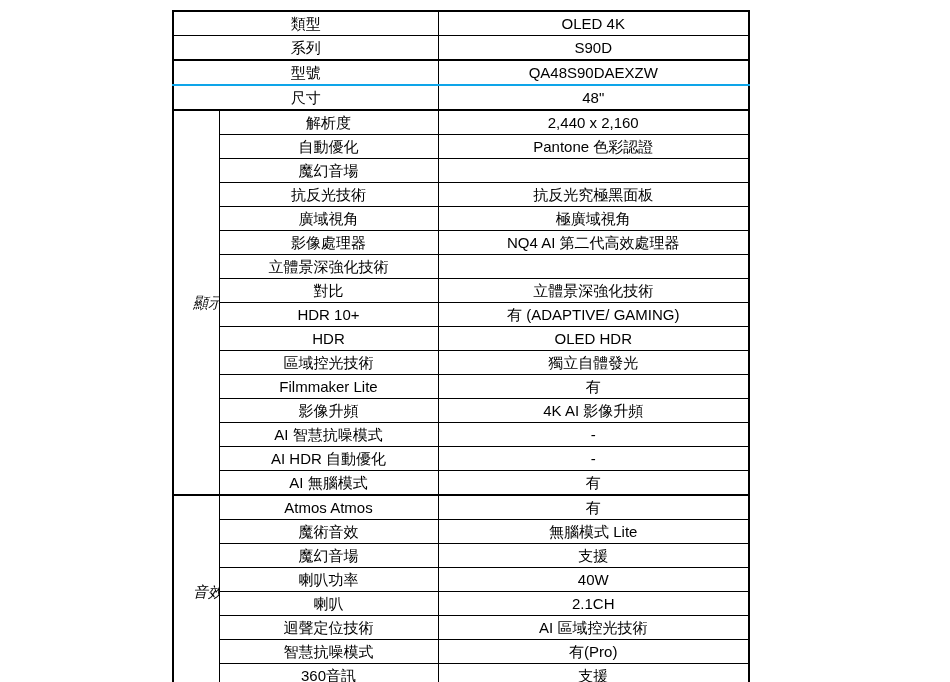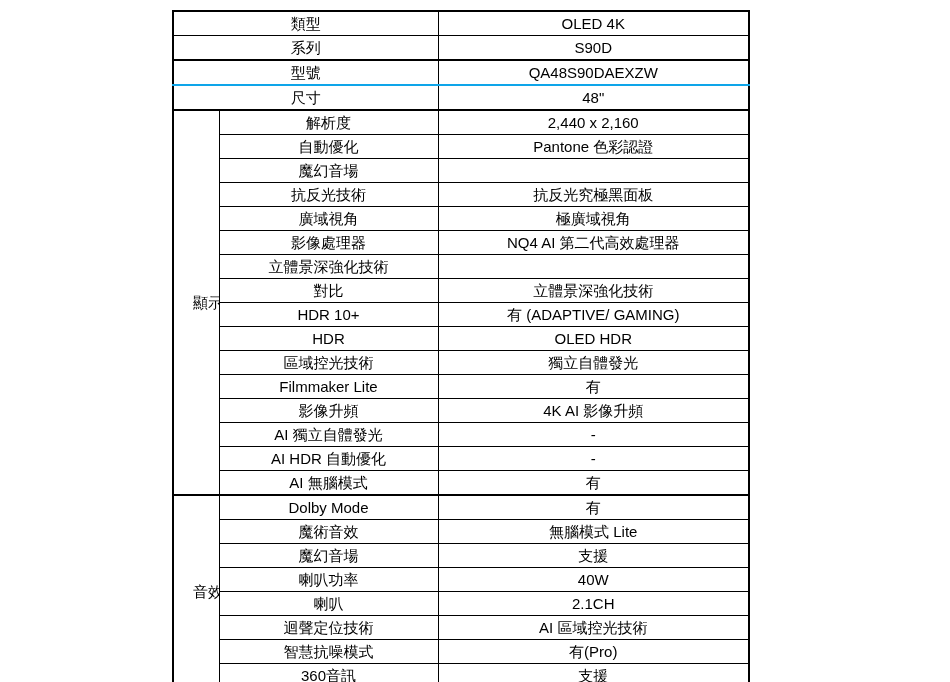--- a/index.html
+++ b/index.html
@@ -36,20 +36,21 @@
     font-weight: normal;
     border-top: 2px solid #000000;
     border-bottom: 2px solid #0ea5e9;
   }
   .spec-table tr.section-start td {
     border-top: 2px solid #000000;
     text-align: center;
   }
   .group-cell {
     font-size: 15px;
+    font-style: italic;
   }
 </style>
 </head>
 <body>
 
 <table class="spec-table">
   <colgroup>
     <col style="width:46px">
     <col style="width:219px">
     <col style="width:311px">
@@ -118,34 +119,34 @@
       </tr>
       <tr class="">
         <td>Filmmaker Lite</td>
         <td>有</td>
       </tr>
       <tr class="">
         <td>影像升頻</td>
         <td>4K AI 影像升頻</td>
       </tr>
       <tr class="">
-        <td>AI 獨立自體發光</td>
+        <td>AI 智慧抗噪模式</td>
         <td>-</td>
       </tr>
       <tr class="">
         <td>AI HDR 自動優化</td>
         <td>-</td>
       </tr>
       <tr class="">
         <td>AI 無腦模式</td>
         <td>有</td>
       </tr>
       <tr class="section-start">
         <td class="group-cell" rowspan="8">音效</td>
-        <td>Dolby Mode</td>
+        <td>Atmos Atmos</td>
         <td>有</td>
       </tr>
       <tr class="">
         <td>魔術音效</td>
         <td>無腦模式 Lite</td>
       </tr>
       <tr class="">
         <td>魔幻音場</td>
         <td>支援</td>
       </tr>

